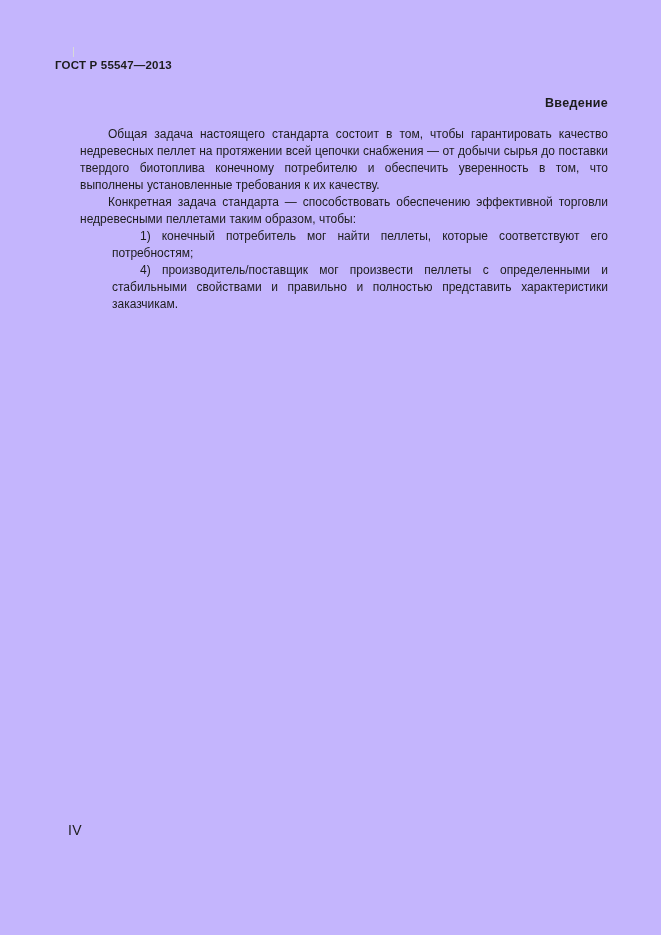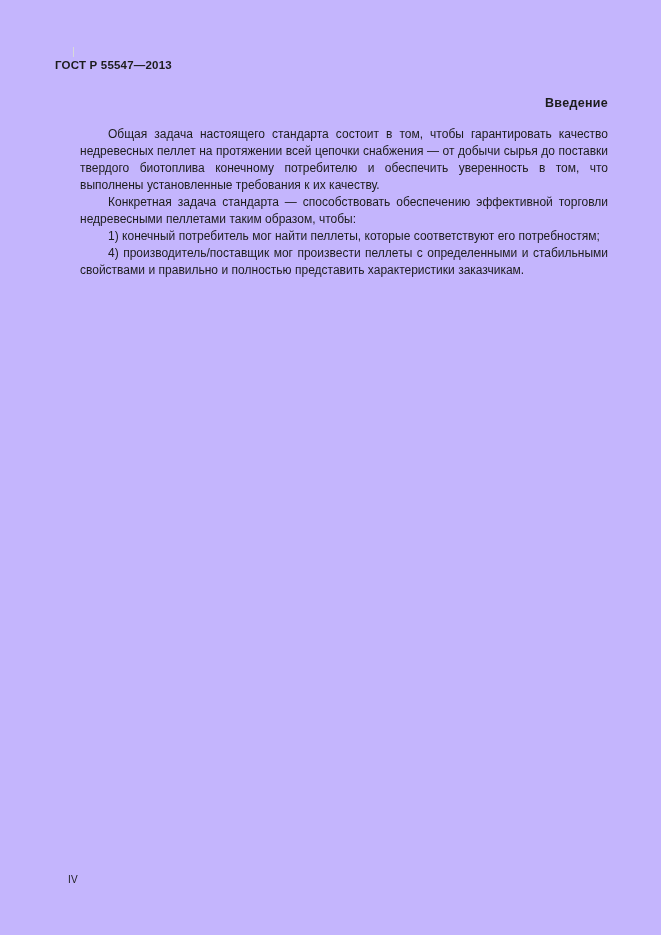--- a/index.html
+++ b/index.html
@@ -57,26 +57,27 @@
     text-align: justify;
     text-justify: inter-word;
     hyphens: none;
     word-spacing: 0.1px;
   }
   p.indent {
     text-indent: 28px;
   }
   p.list-item {
     text-indent: 28px;
+    margin-left: 32px;
   }
   .folio {
     position: absolute;
     left: 68px;
-    top: 874px;
-    font-size: 10px;
+    top: 822px;
+    font-size: 14px;
     letter-spacing: 0.3px;
   }
 </style>
 </head>
 <body>
 
 <div class="page">
 
   <div class="edge-artifact"></div>
 

